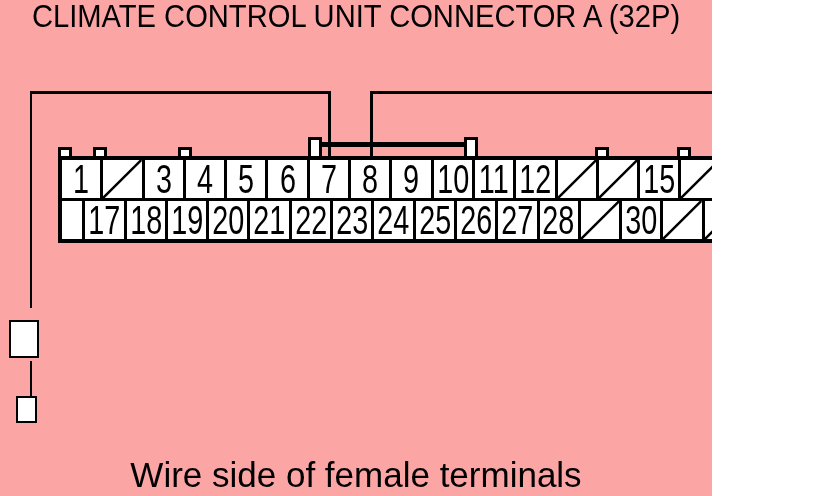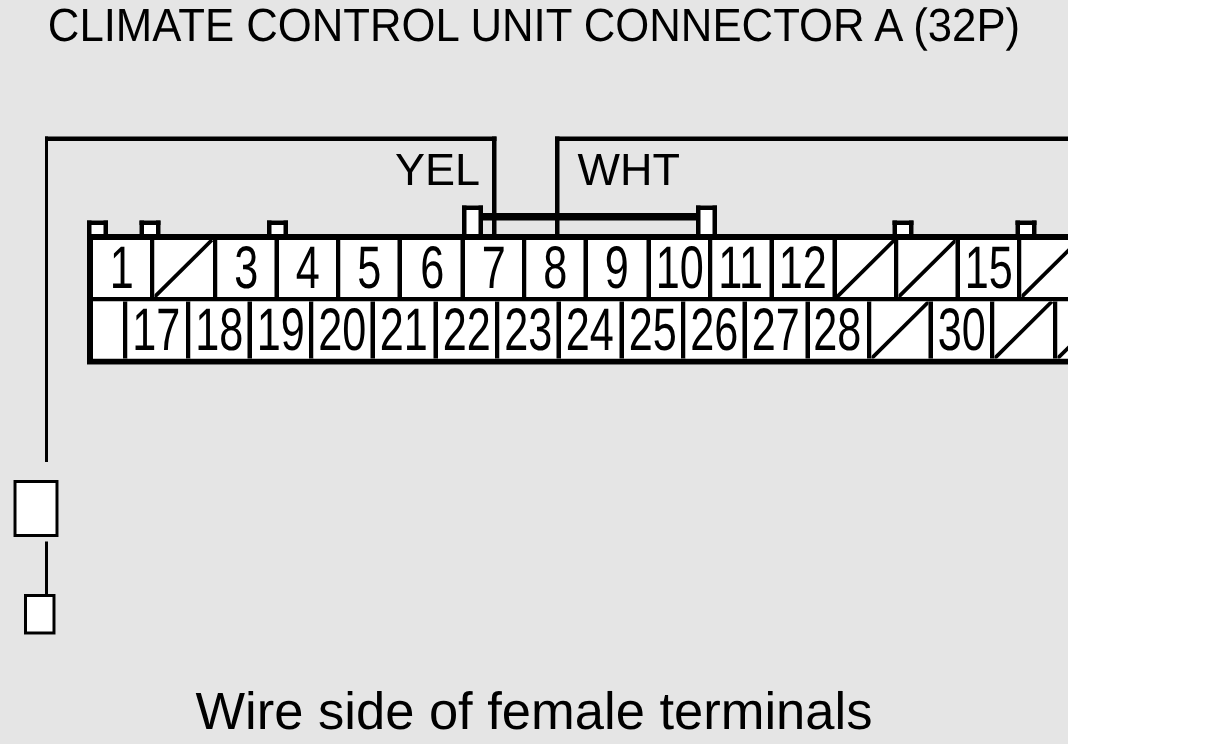--- a/index.html
+++ b/index.html
@@ -1,19 +1,19 @@
 <!DOCTYPE html>
 <html><head>
 <meta charset="utf-8">
 <style>
   * { margin:0; padding:0; box-sizing:border-box; }
   html, body { width:816px; height:496px; background:#fff; }
   .page {
     position:relative; width:712px; height:496px; overflow:hidden;
-    background:#e5e5e5; color:#000;
+    background:#fca5a5; color:#000;
     font-family:"Liberation Sans", sans-serif;
   }
   .title {
     position:absolute; top:0; left:0; width:100%; text-align:center;
     font-size:31px; line-height:34px; white-space:nowrap;
     transform:scaleX(0.94); transform-origin:center;
   }
   .caption {
     position:absolute; top:460px; left:0; width:100%; text-align:center;
     font-size:35px; line-height:30px;
@@ -223,17 +223,15 @@
   <div class="wire w-yel-drop"></div>
   <div class="wire w-wht-drop"></div>
   <div class="wire w-left-stub"></div>
   <div class="wire w-right-stub"></div>
 
   <div class="sq sq-big-left"></div>
   <div class="sq sq-small-left"></div>
   <div class="sq sq-big-right"></div>
   <div class="sq sq-small-right"></div>
 
-  <div class="wire-label yel-label">YEL</div>
-  <div class="wire-label wht-label">WHT</div>
 
   <div class="caption">Wire side of female terminals</div>
 </div>
 
 </body></html>

